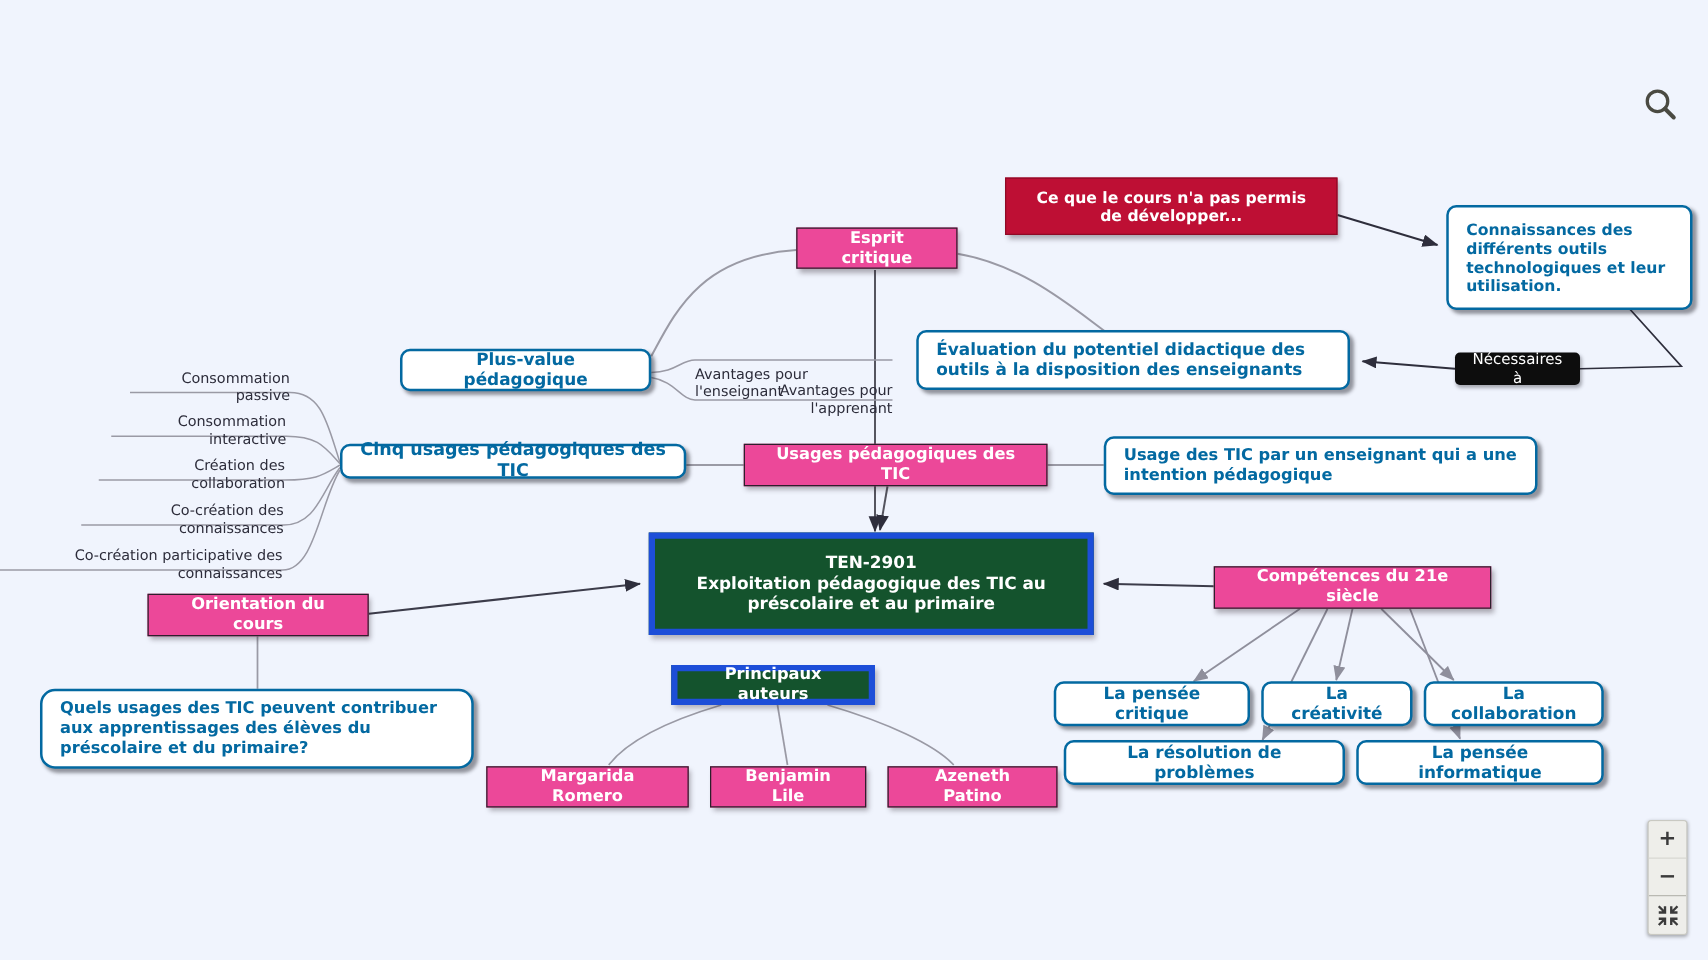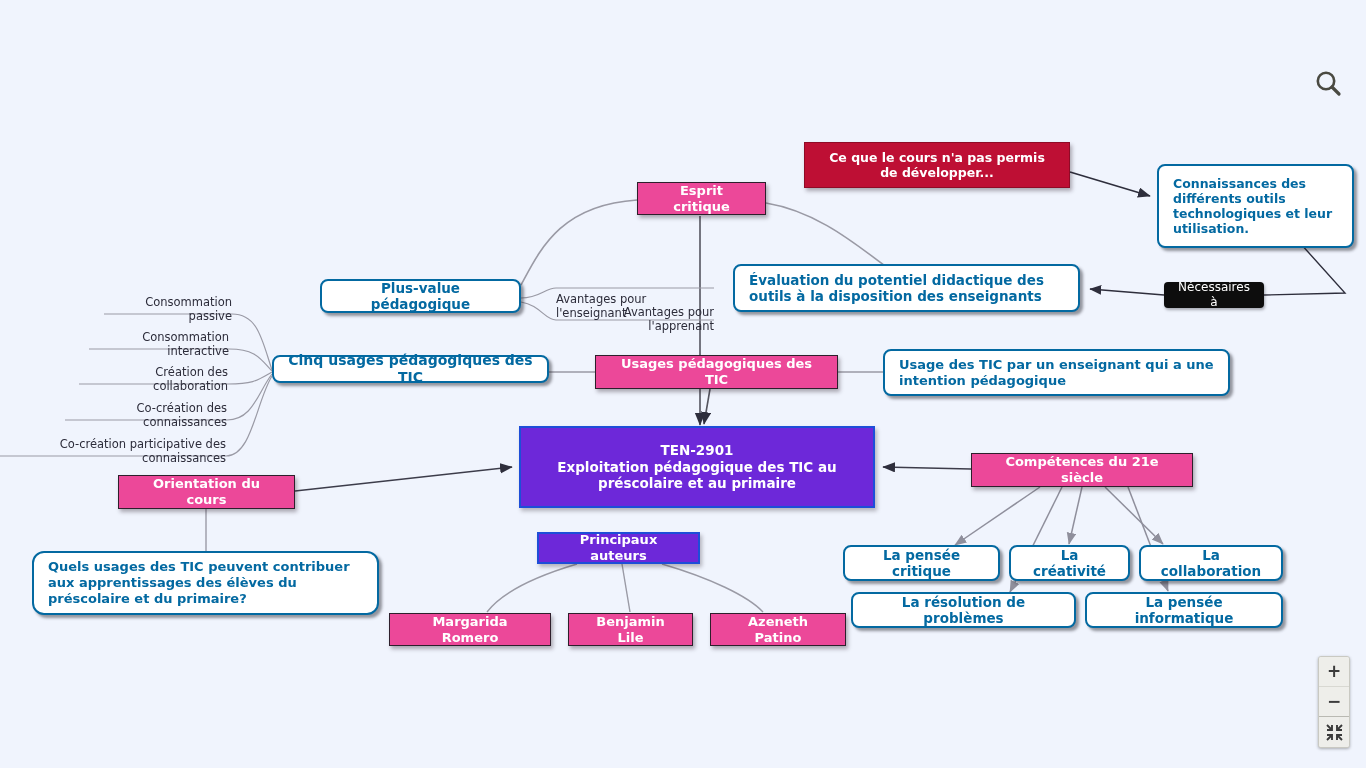--- a/index.html
+++ b/index.html
@@ -35,24 +35,24 @@
   
   .n-plum {
     background: #ec4899;
     color: #ffffff;
     font-weight: bold;
     border: 1px solid #2e1f2c;
     box-shadow: 2px 3px 4px rgba(40,30,40,0.35);
   }
   
   .n-orange {
-    background: #6d28d9;
-    color: #ffffff;
-    font-weight: bold;
-    border: 2px solid #1d4ed8;
+    background: #14532d;
+    color: #ffffff;
+    font-weight: bold;
+    border: 5px solid #1d4ed8;
     box-shadow: 2px 3px 4px rgba(40,30,40,0.30);
   }
   
   .n-red {
     background: #be0f34;
     color: #ffffff;
     font-weight: bold;
     border: 1px solid #8f0a26;
     box-shadow: 2px 3px 4px rgba(40,30,40,0.35);
   }

